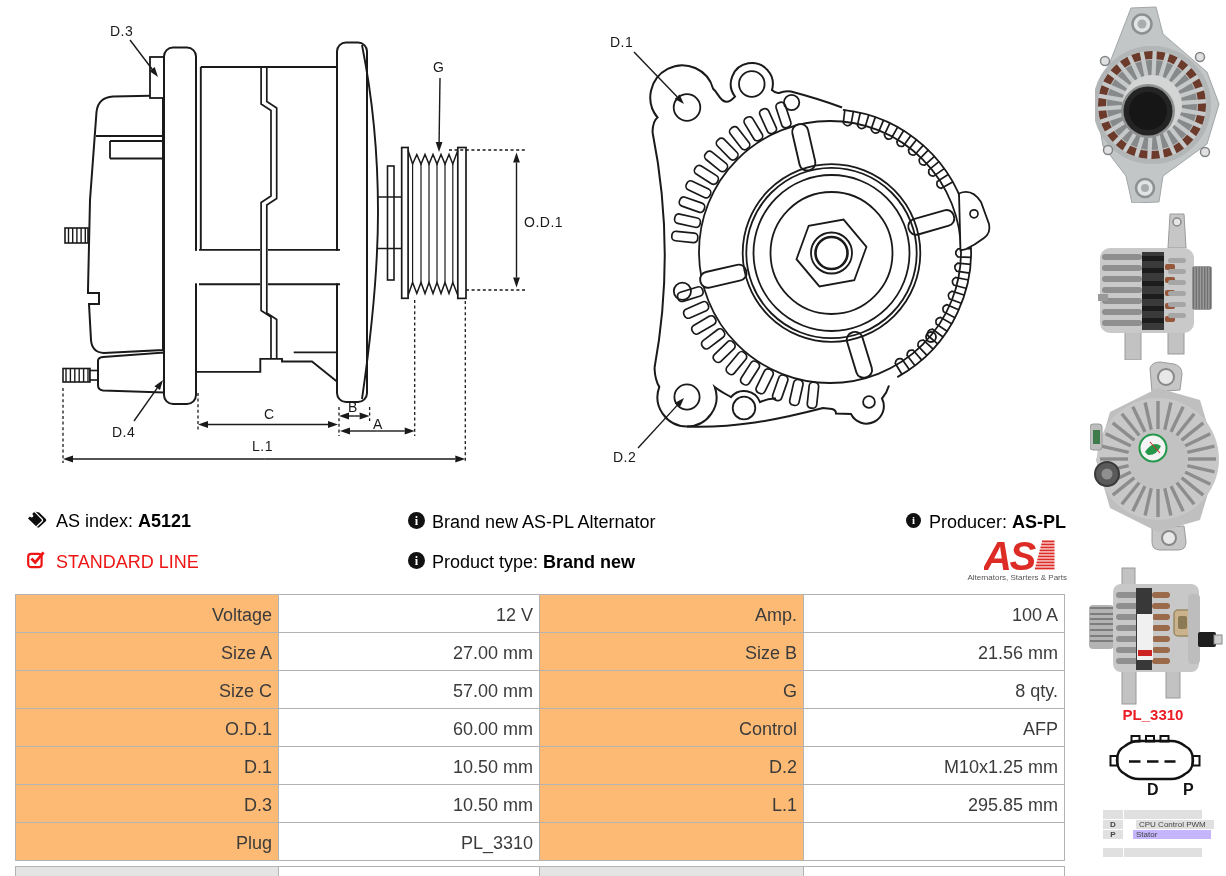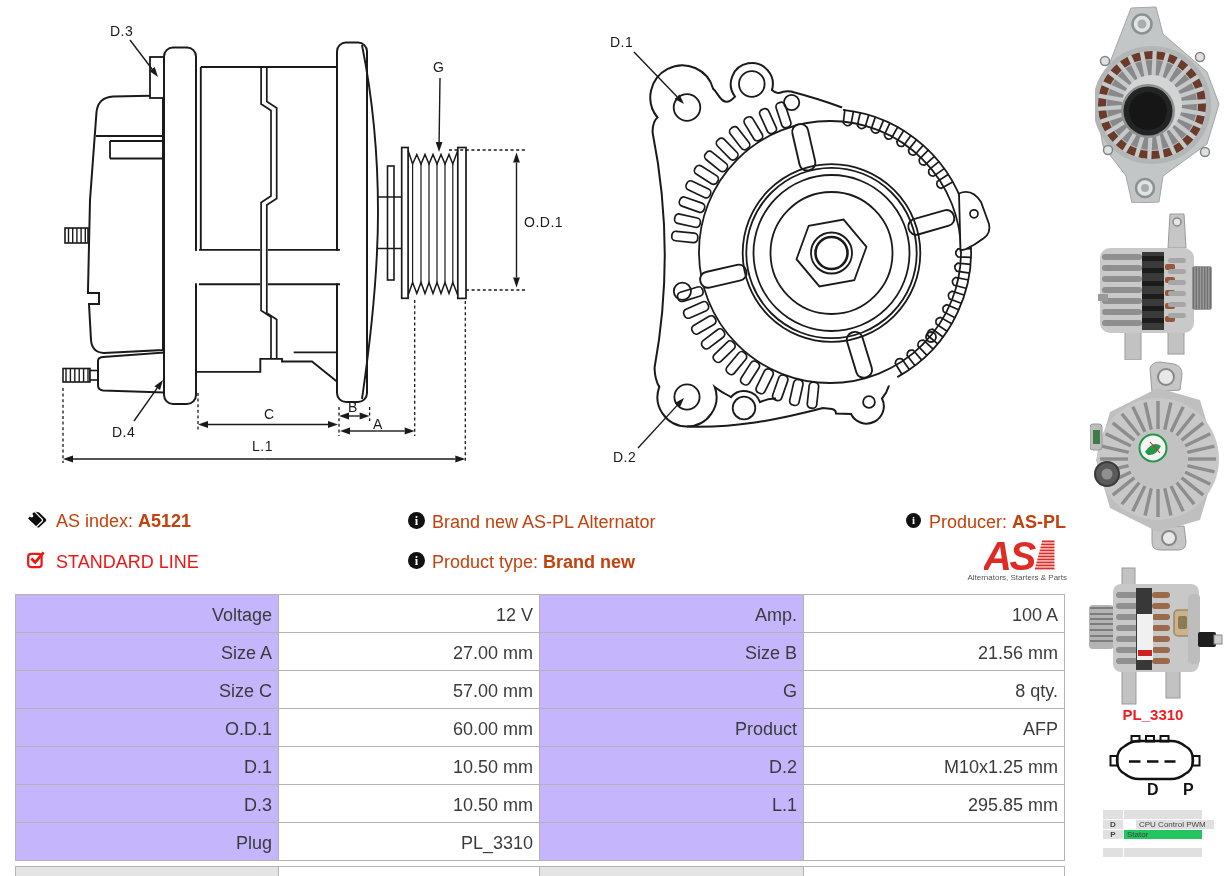--- a/index.html
+++ b/index.html
@@ -1,21 +1,21 @@
 <!DOCTYPE html>
 <html><head><meta charset="utf-8">
 <style>
 * { margin:0; padding:0; box-sizing:border-box; }
 html,body { width:1226px; height:876px; background:#fff; font-family:"Liberation Sans", sans-serif; }
 #page { position:relative; width:1226px; height:876px; overflow:hidden; }
 .dim { font-family:"Liberation Sans", sans-serif; font-size:14px; fill:#1a1a1a; letter-spacing:0.5px; }
-.info { position:absolute; font-size:18px; color:#c2410c; white-space:nowrap; }
+.info { position:absolute; font-size:18px; color:#000000; white-space:nowrap; }
 #spec { position:absolute; left:15px; top:594px; border-collapse:collapse; table-layout:fixed; }
 #spec td { border:1px solid #b3b3b3; height:38px; font-size:18px; color:#3b3b3b; text-align:right; padding:4px 6px 0 0; }
-#spec td.l { background:#c4b5fd; }
+#spec td.l { background:#fdba74; }
 #spec td.v { background:#fff;text-align:right; }
 .minitable { position:absolute; left:1103px; font-size:8px; color:#444; }
 </style></head>
 <body>
 <div id="page">
 
 <svg style="position:absolute;left:0;top:0" width="620" height="490" viewBox="0 0 620 490">
 <path d="M163,95.5 L113,96.5 Q98,97.5 96.5,112 L90,200 L88,290 L88,293 L99,293 L99,304 L89,304 L91,340 Q92,352.5 104,353 L163,350 Z" fill="#fff" stroke="#1a1a1a" stroke-width="2"></path>
 <path d="M96,136 L163,136 M110,141 L163,141 M110,158.5 L163,158.5 M110,141 L110,158.5" fill="none" stroke="#1a1a1a" stroke-width="1.8"></path>
 <rect x="65" y="228" width="23" height="15" fill="#fff" stroke="#1a1a1a" stroke-width="1.6"></rect>
@@ -406,21 +406,21 @@
         </tr>
         <tr>
           <td class="l">Size C</td>
           <td class="v">57.00 mm</td>
           <td class="l">G</td>
           <td class="v">8 qty.</td>
         </tr>
         <tr>
           <td class="l">O.D.1</td>
           <td class="v">60.00 mm</td>
-          <td class="l">Product</td>
+          <td class="l">Control</td>
           <td class="v">AFP</td>
         </tr>
         <tr>
           <td class="l">D.1</td>
           <td class="v">10.50 mm</td>
           <td class="l">D.2</td>
           <td class="v">M10x1.25 mm</td>
         </tr>
         <tr>
           <td class="l">D.3</td>
@@ -470,21 +470,21 @@
 <div style="display:flex;margin-bottom:1px">
         <div style="width:20px;height:9px;background:#e0e0e0"></div>
         <div style="width:78px;height:9px;background:#e0e0e0;margin-left:1px"></div>
       </div>
 <div style="display:flex;margin-bottom:1px">
         <div style="width:20px;height:9px;background:#e0e0e0;text-align:center;font-weight:bold;line-height:9px">D</div>
         <div style="width:78px;height:9px;background:#e0e0e0;margin-left:13px;line-height:9px;padding-left:3px">CPU Control PWM</div>
       </div>
 <div style="display:flex">
         <div style="width:20px;height:9px;background:#e0e0e0;text-align:center;font-weight:bold;line-height:9px">P</div>
-        <div style="width:78px;height:9px;background:#22c55e;margin-left:1px;line-height:9px;padding-left:3px">Stator</div>
+        <div style="width:78px;height:9px;background:#c4b5fd;margin-left:10px;line-height:9px;padding-left:3px">Stator</div>
       </div>
 <div style="display:flex;margin-top:9px">
         <div style="width:20px;height:9px;background:#e0e0e0"></div>
         <div style="width:78px;height:9px;background:#e0e0e0;margin-left:1px"></div>
       </div>
 </div>
 
 </div>
 
 </body></html>

